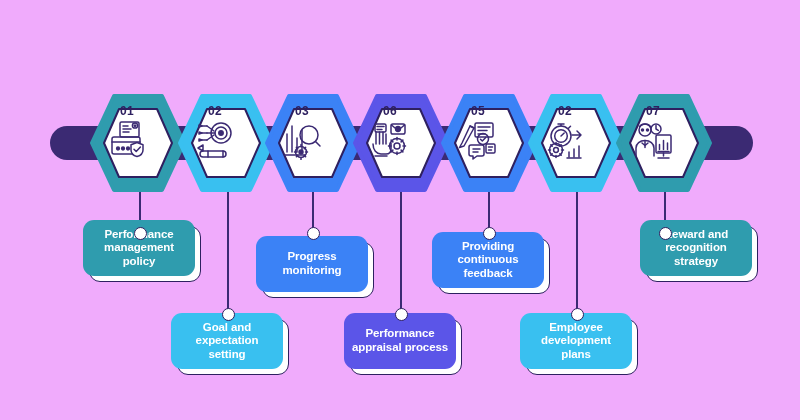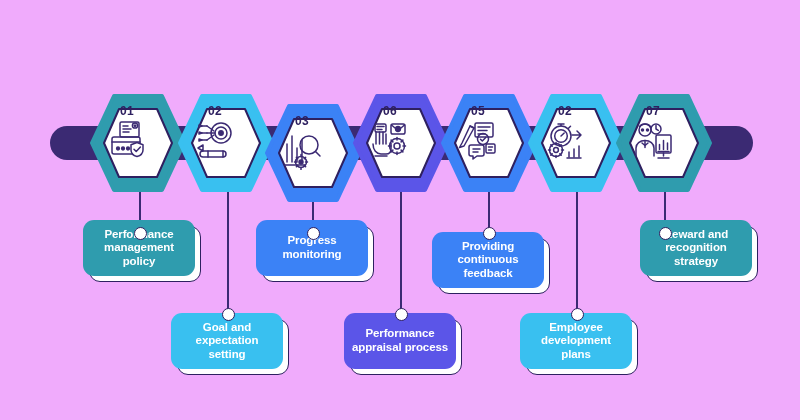--- a/index.html
+++ b/index.html
@@ -200,21 +200,21 @@
       <path d="M13 6l7 5 M13 13h8 M13 20l7-5"></path>
       <path d="M5 5l3 1-3 1z" fill="#3b2a73"></path>
       <path d="M5 12l3 1-3 1z" fill="#3b2a73"></path>
       <path d="M5 19l3 1-3 1z" fill="#3b2a73"></path>
       <path d="M9 31h20a3 3 0 0 1 0 6H9a3 3 0 0 1 0-6z"></path>
       <path d="M14 31v6 M29 31v6"></path>
       <path d="M9 31L4 28l5-3z"></path>
     </g>
         </svg>
       </div>
-      <div class="hex-node" style="left: 265px; top: 104px;">
+      <div class="hex-node" style="left: 265px; top: 94px;">
   <svg class="hex-outer" viewBox="0 0 96 98" width="96" height="98" aria-hidden="true">
     <path d="M24,2 H72 L94,49 L72,96 H24 L2,49 Z" fill="#3b82f6" stroke="#3b82f6" stroke-width="4" stroke-linejoin="round"></path>
   </svg>
   <svg class="hex-inner-wrap" viewBox="0 0 74 76" width="74" height="76" aria-hidden="true">
     <path d="M18,4 H56 L71,38 L56,72 H18 L3,38 Z" fill="#ffffff" stroke="#2e2060" stroke-width="2" stroke-linejoin="round"></path>
   </svg>
         <div class="hex-num">03</div>
         <svg class="hex-icon" viewBox="0 0 42 40">
     <g fill="none" stroke="#3b2a73" stroke-width="1.5" stroke-linecap="round" stroke-linejoin="round">
       <path d="M6 32V14 M11 32V6 M16 32V18 M21 32V10"></path>
@@ -331,21 +331,21 @@
         <div class="card-fill" style="background:#2f9cae">
           <span class="card-text">Performance management policy</span>
         </div>
       </div>
       <div class="card" style="left: 171px; top: 313px;">
         <div class="card-outline"></div>
         <div class="card-fill" style="background:#39c0f0">
           <span class="card-text">Goal and expectation setting</span>
         </div>
       </div>
-      <div class="card" style="left: 256px; top: 220px; text-decoration: underline;">
+      <div class="card" style="left: 256px; top: 236px; text-decoration: underline;">
         <div class="card-outline"></div>
         <div class="card-fill" style="background:#3b82f6">
           <span class="card-text">Progress monitoring</span>
         </div>
       </div>
       <div class="card" style="left: 344px; top: 313px; padding-left: 40px;">
         <div class="card-outline"></div>
         <div class="card-fill" style="background:#5b55e8">
           <span class="card-text">Performance appraisal process</span>
         </div>

